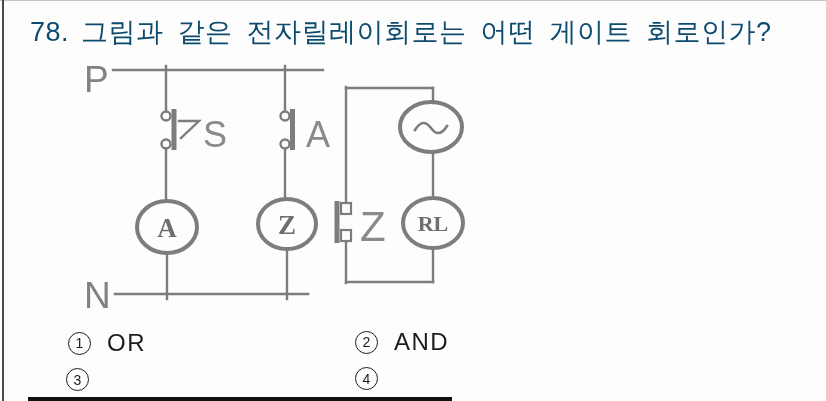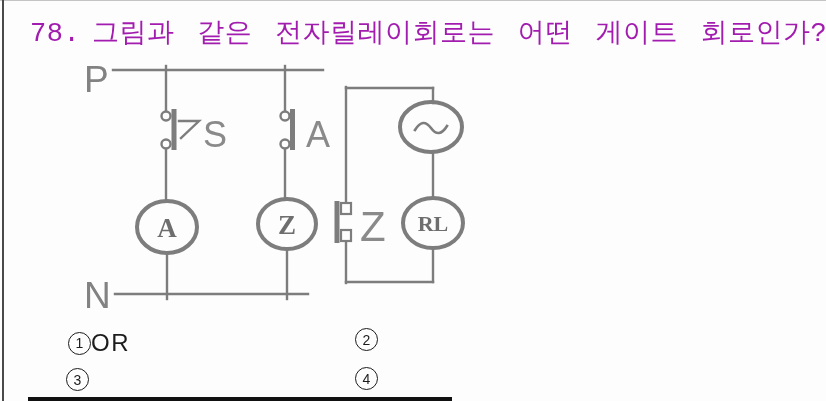--- a/index.html
+++ b/index.html
@@ -5,37 +5,36 @@
   html,body{margin:0;padding:0;}
   body{
     width:826px;height:401px;position:relative;overflow:hidden;
     background:#fdfdfd;
     font-family:"Liberation Sans","DejaVu Sans",sans-serif;
   }
   .top-rule{position:absolute;left:0;top:0;width:826px;height:1px;background:#c4c4c4;}
   .left-rule{position:absolute;left:2px;top:0;width:2px;height:401px;background:#4a4a4a;}
   .title{
     position:absolute;left:30px;top:14px;width:760px;
-    font-size:27px;color:#a21caf;letter-spacing:0.5px;word-spacing:6px;
+    font-size:27px;color:#0c4a6e;letter-spacing:0.5px;word-spacing:6px;
     white-space:nowrap;
-    font-family:Liberation Mono, monospace;
   }
   .title .qnum{margin-right:12px;}
   .circuit-wrap{position:absolute;left:60px;top:55px;width:420px;height:262px;}
   .opt{
     position:absolute;display:flex;align-items:center;
     color:#1c1c1c;
   }
   .opt .num{
     display:inline-flex;align-items:center;justify-content:center;
     width:21px;height:21px;border:1.6px solid #1c1c1c;border-radius:50%;
     font-size:14px;line-height:1;flex:0 0 auto;
   }
   .opt .lab{
-    font-size:24px;letter-spacing:1.5px;text-align:center;
+    margin-left:16px;font-size:24px;letter-spacing:1.5px;text-align:center;
   }
   .opt1{left:68px;top:329px;}
   .opt2{left:355px;top:328px;}
   .opt3{left:66px;top:368px;}
   .opt4{left:355px;top:367px;}
   .bottom-bar{position:absolute;left:28px;top:397px;width:424px;height:4px;background:#111;}
   svg text{user-select:none;}
 </style>
 </head>
 <body>
@@ -100,20 +99,21 @@
   <text x="373" y="176" font-size="22" font-weight="bold" fill="#6e6e6e" text-anchor="middle" font-family="Liberation Serif, serif">RL</text>
 </svg>
 </div>
 
 <div class="opt opt1">
   <span class="num">1</span>
   <span class="lab">OR</span>
 </div>
 <div class="opt opt2">
   <span class="num">2</span>
+  <span class="lab">AND</span>
 </div>
 <div class="opt opt3">
   <span class="num">3</span>
 </div>
 <div class="opt opt4">
   <span class="num">4</span>
 </div>
 
 <div class="bottom-bar"></div>
 

